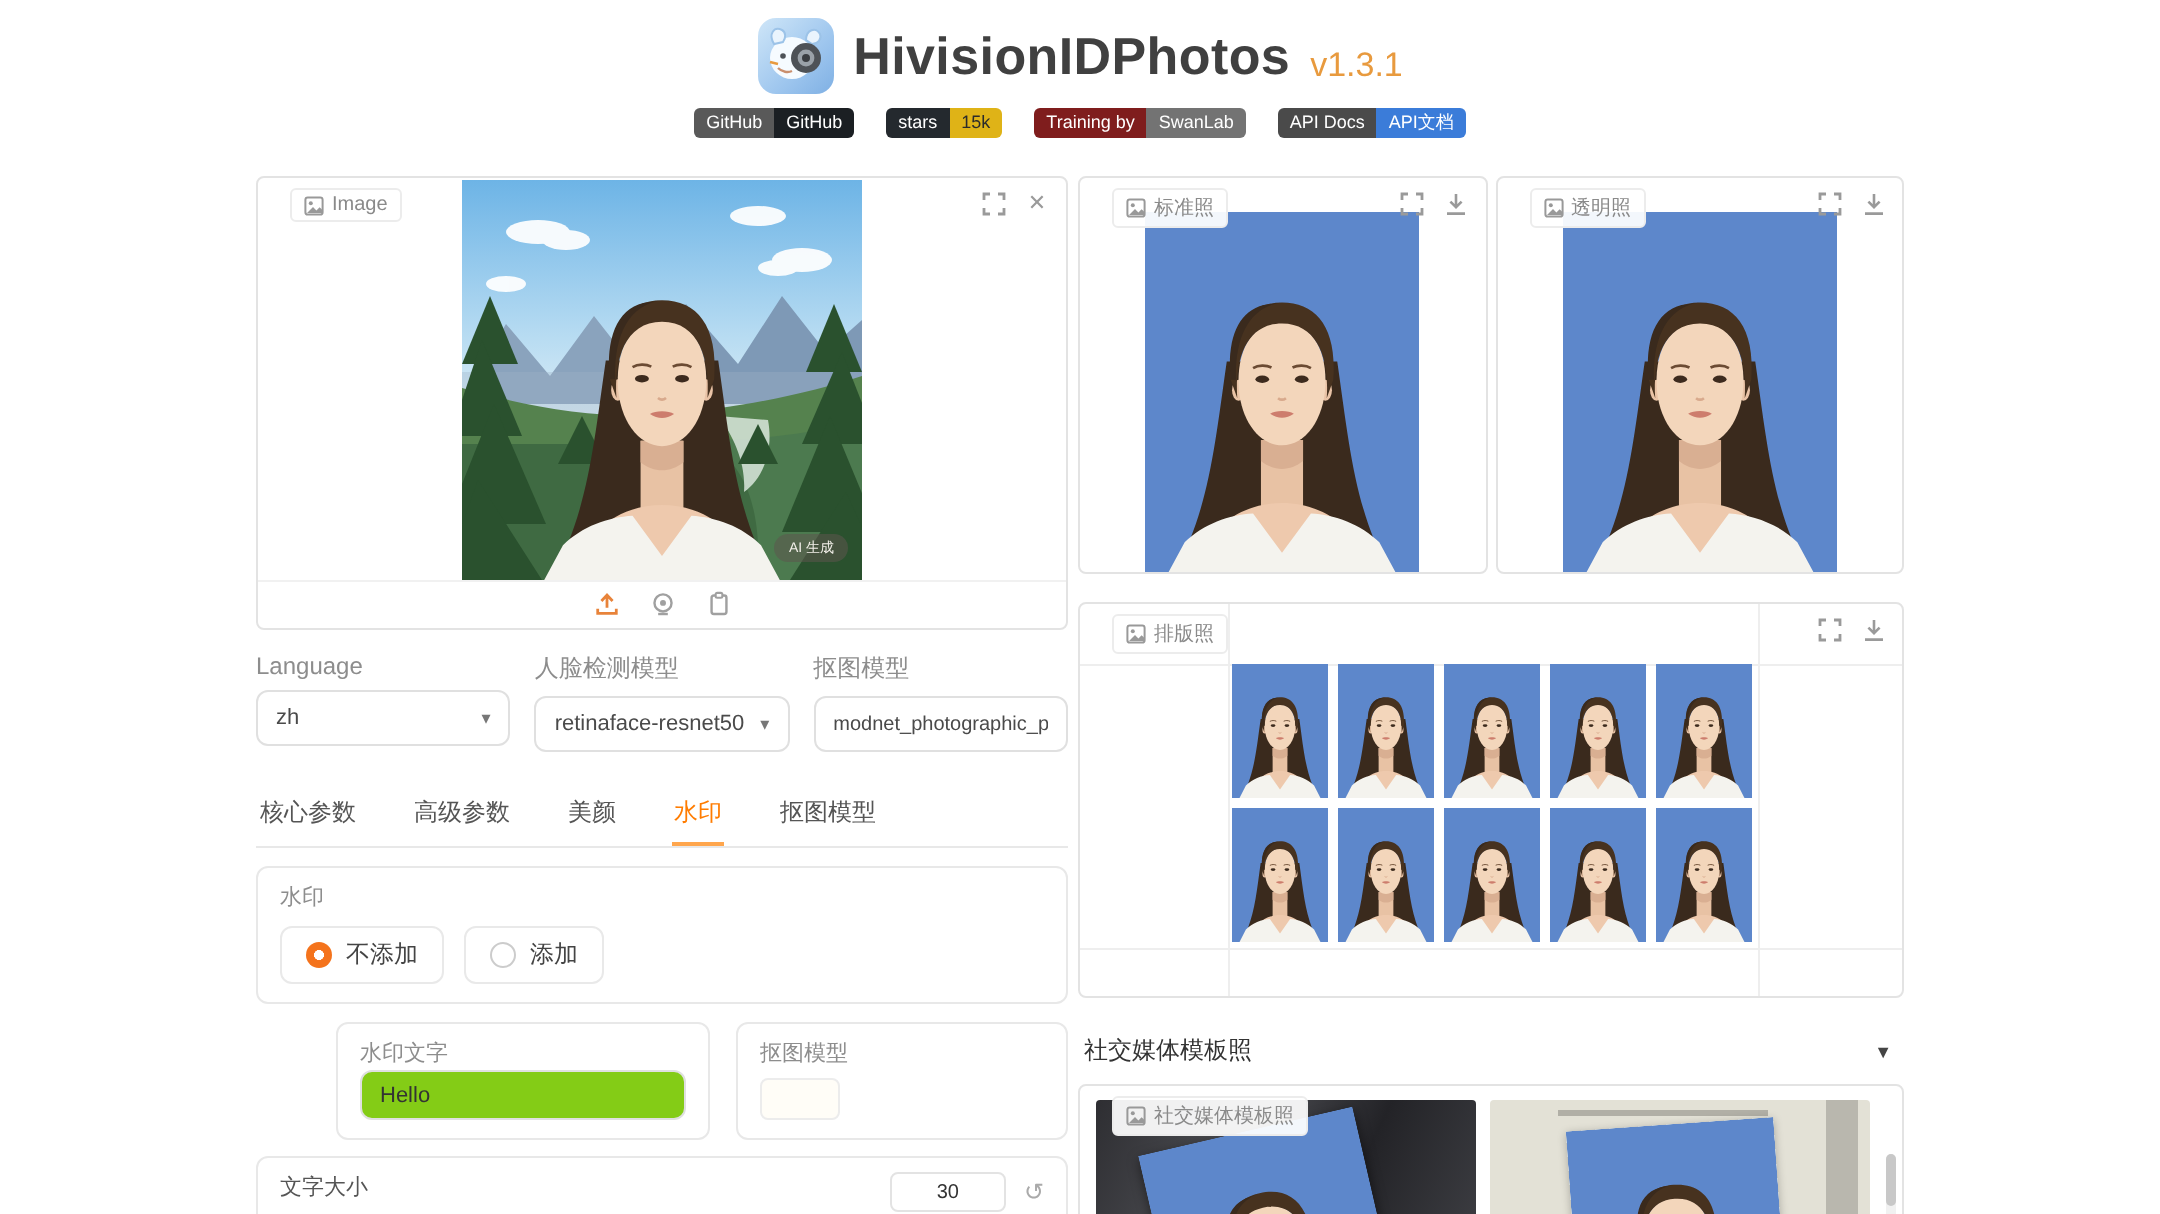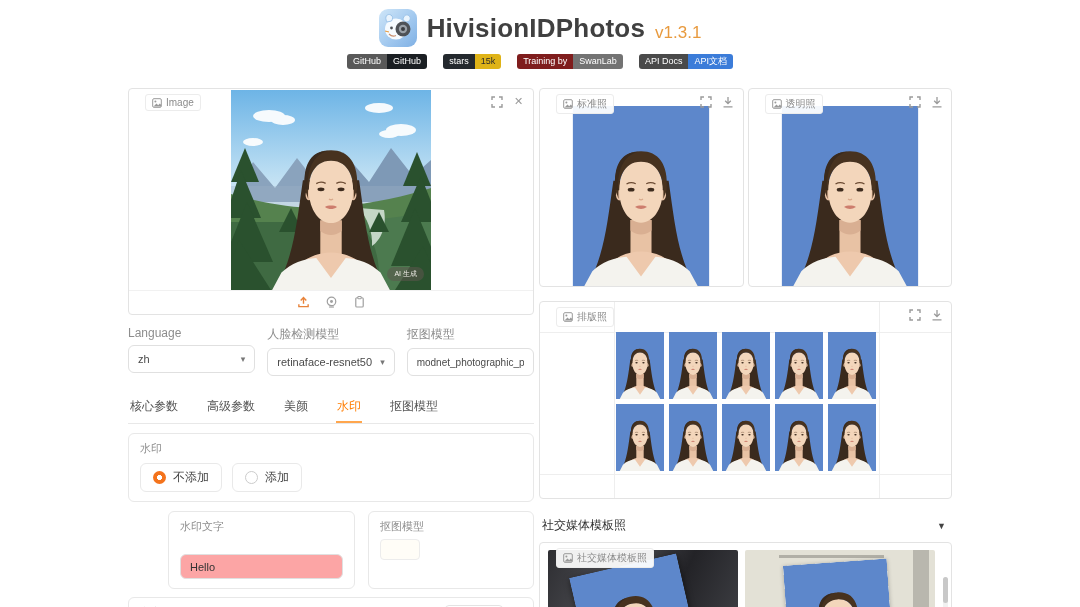--- a/index.html
+++ b/index.html
@@ -67,22 +67,22 @@
   .radio-row { display:flex; gap:10px; margin-top:7px; }
   .radio-chip { display:flex; align-items:center; gap:7px; border:1px solid #e9e9e9; border-radius:6px;
     padding:5px 12px; font-size:12px; color:#444; cursor:pointer; background:#fff; }
   .radio-dot { width:13px; height:13px; border-radius:50%; flex:0 0 auto; }
   .radio-dot.on { background:radial-gradient(circle,#fff 0 2.4px,#f4731c 2.6px); }
   .radio-dot.off { background:#fff; border:1px solid #ccc; }
 
   .two-col { display:flex; gap:13px; margin-top:9px;padding-left:40px; }
   .wm-text-group { flex:0 0 187px; }
   .wm-color-group { flex:1; }
-  .text-input { margin-top:20px; height:25px; border:1px solid #e0e0e0; border-radius:6px; width:100%;
-    font-size:11px; color:#333; padding:0 9px; display:flex; align-items:center; background:#fca5a5; }
+  .text-input { margin-top:1px; height:25px; border:1px solid #e0e0e0; border-radius:6px; width:100%;
+    font-size:11px; color:#333; padding:0 9px; display:flex; align-items:center; background:#84cc16; }
   .color-swatch { margin-top:5px; width:40px; height:21px; border:1px solid #ececec; border-radius:4px;
     background:#fffdf7; cursor:pointer; }
 
   .slider-group { margin-top:8px; }
   .slider-head { display:flex; justify-content:space-between; align-items:flex-start; }
   .head-right { display:flex; align-items:center; }
   .num-box { width:58px; height:20px; border:1px solid #e3e3e3; border-radius:4px; background:#fff;
     font-size:10px; color:#333; display:flex; align-items:center; justify-content:center; }
   .reset-btn { color:#aaa; font-size:12px; margin-left:9px; cursor:pointer; line-height:1; }
 

